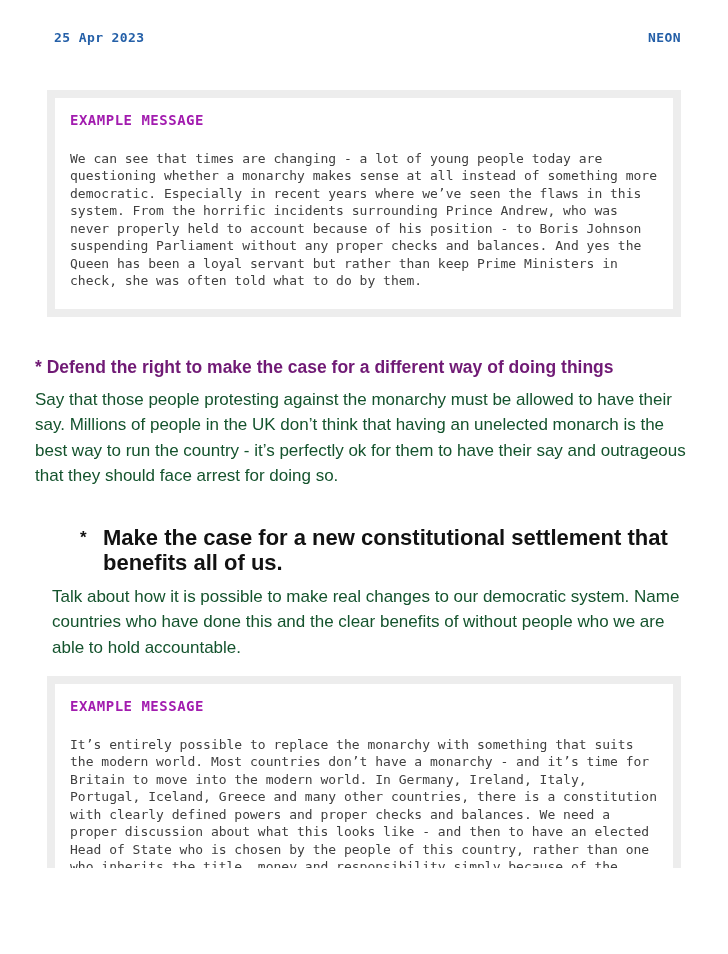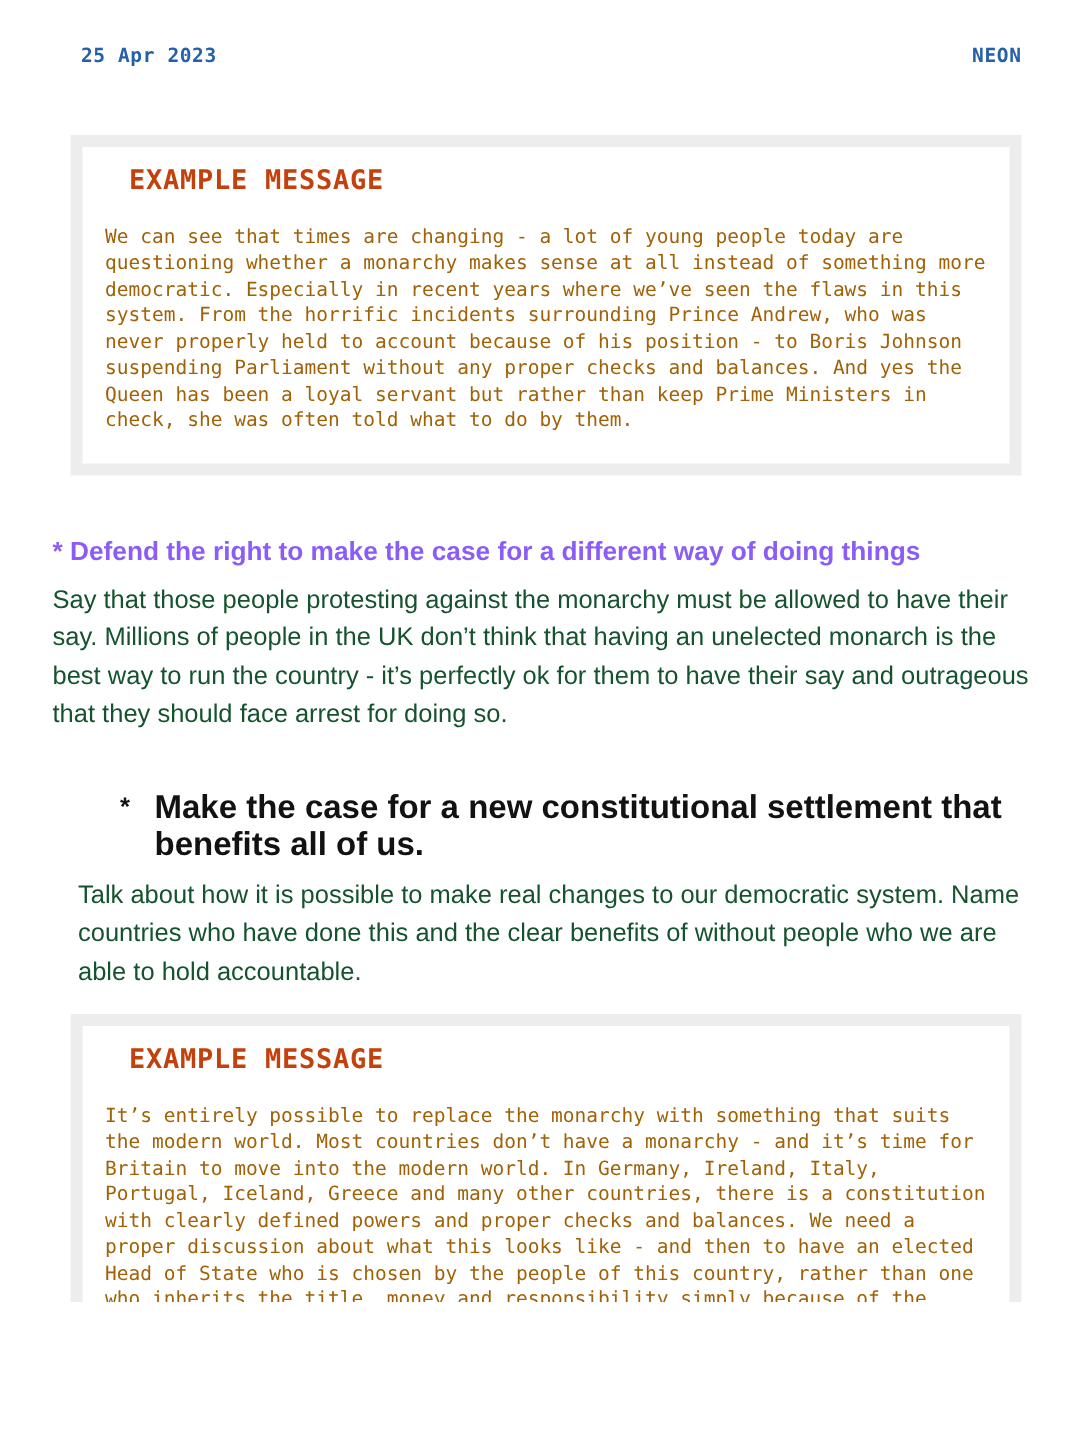--- a/index.html
+++ b/index.html
@@ -29,40 +29,39 @@
   }
   .example-box {
     margin: 45px 47px 0 47px;
     border: 8px solid #ededed;
     background: #ffffff;
     padding: 14px 15px 19px 15px;
   }
   .example-box.second { margin-top: 16px; }
   .example-label {
     font-family: "DejaVu Sans Mono", "Liberation Mono", monospace;
-    font-size: 18px;
+    font-size: 14px;
     font-weight: 700;
     letter-spacing: 0.5px;
-    color: #c2410c;
+    color: #a21caf;
     margin-bottom: 20px;
     line-height: 17.5px;
-    margin-left: 16px;
   }
   .example-body {
     font-family: "DejaVu Sans Mono", "Liberation Mono", monospace;
     font-size: 13px;
     line-height: 17.5px;
-    color: #a16207;
+    color: #404040;
     white-space: pre-wrap;
   }
   .section-1 { margin: 38px 33px 0 35px; }
   .section-heading {
     font-size: 17.5px;
     font-weight: 700;
-    color: #8b5cf6;
+    color: #701a75;
     line-height: 24px;
     margin: 0 0 8px 0;
   }
   .body-text {
     font-size: 17px;
     line-height: 25.5px;
     color: #14532d;
     margin: 0;
   }
   .bullet-row {

